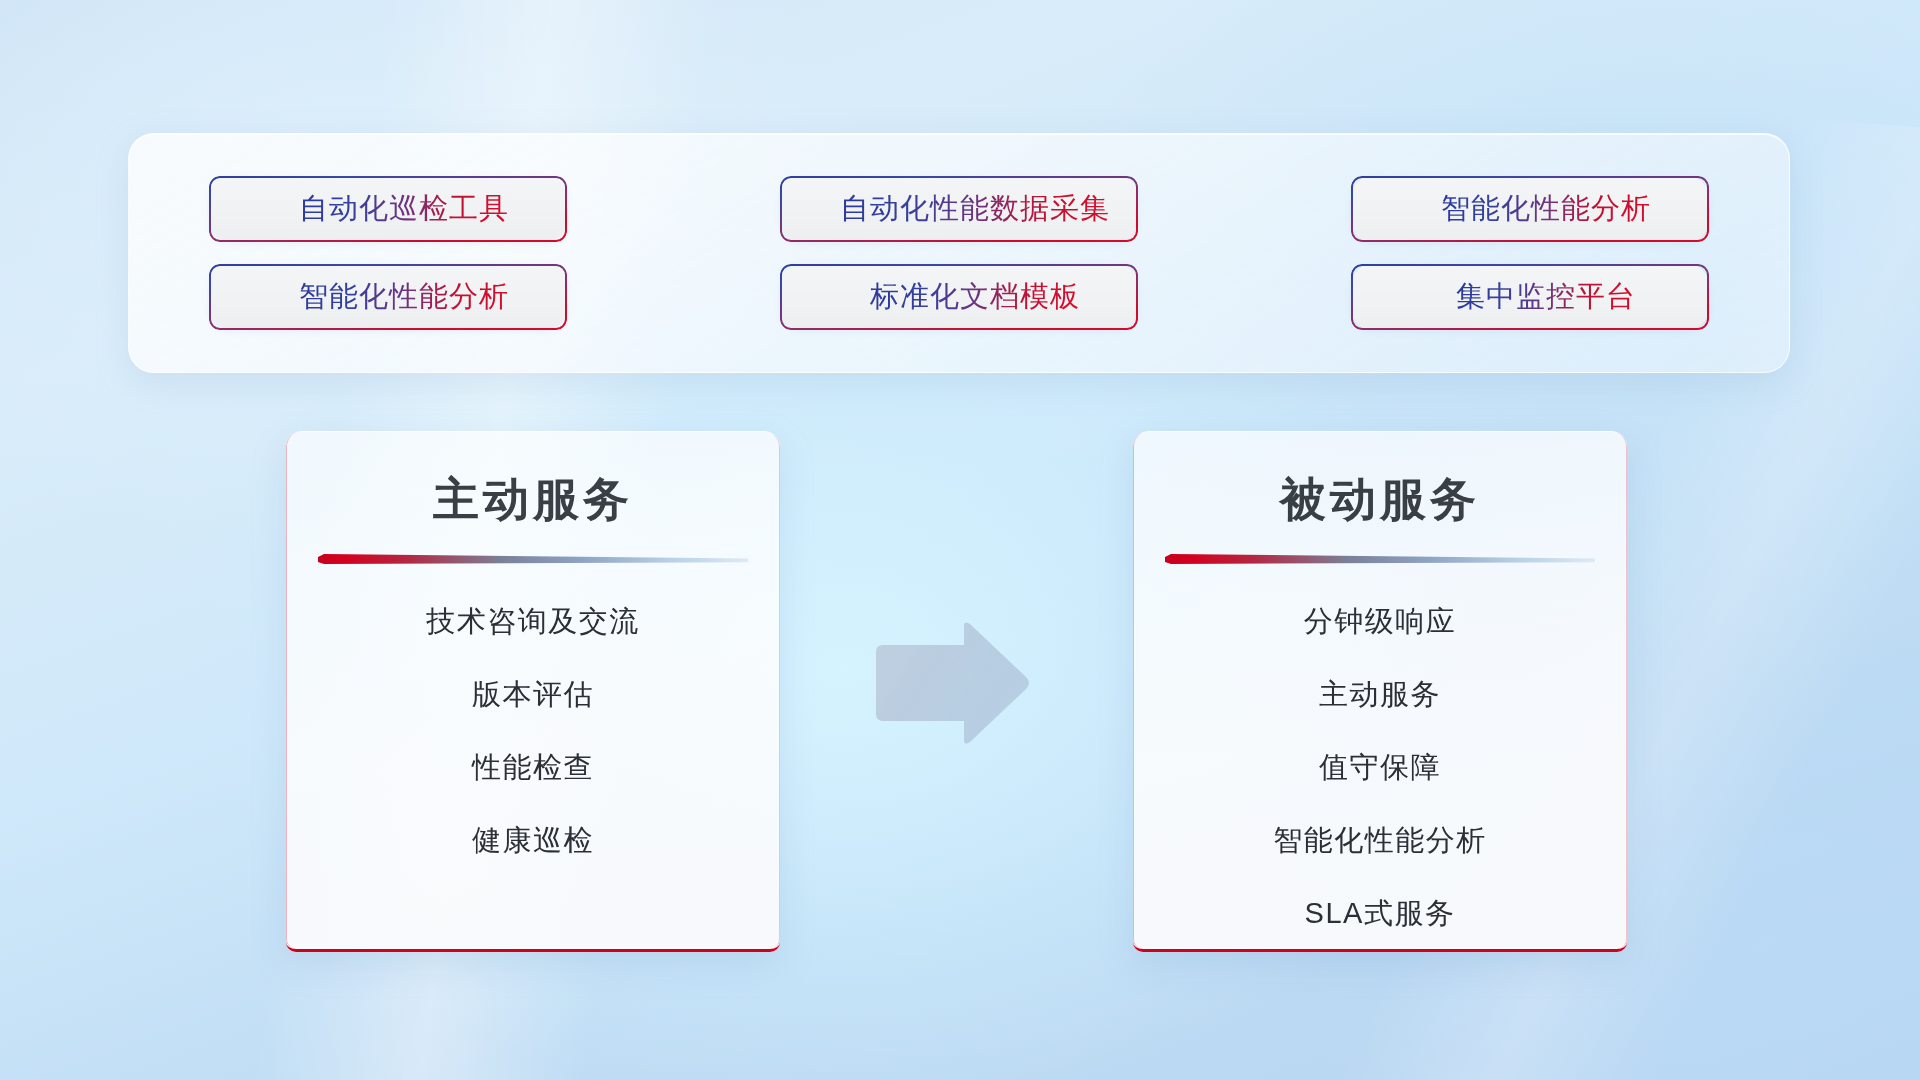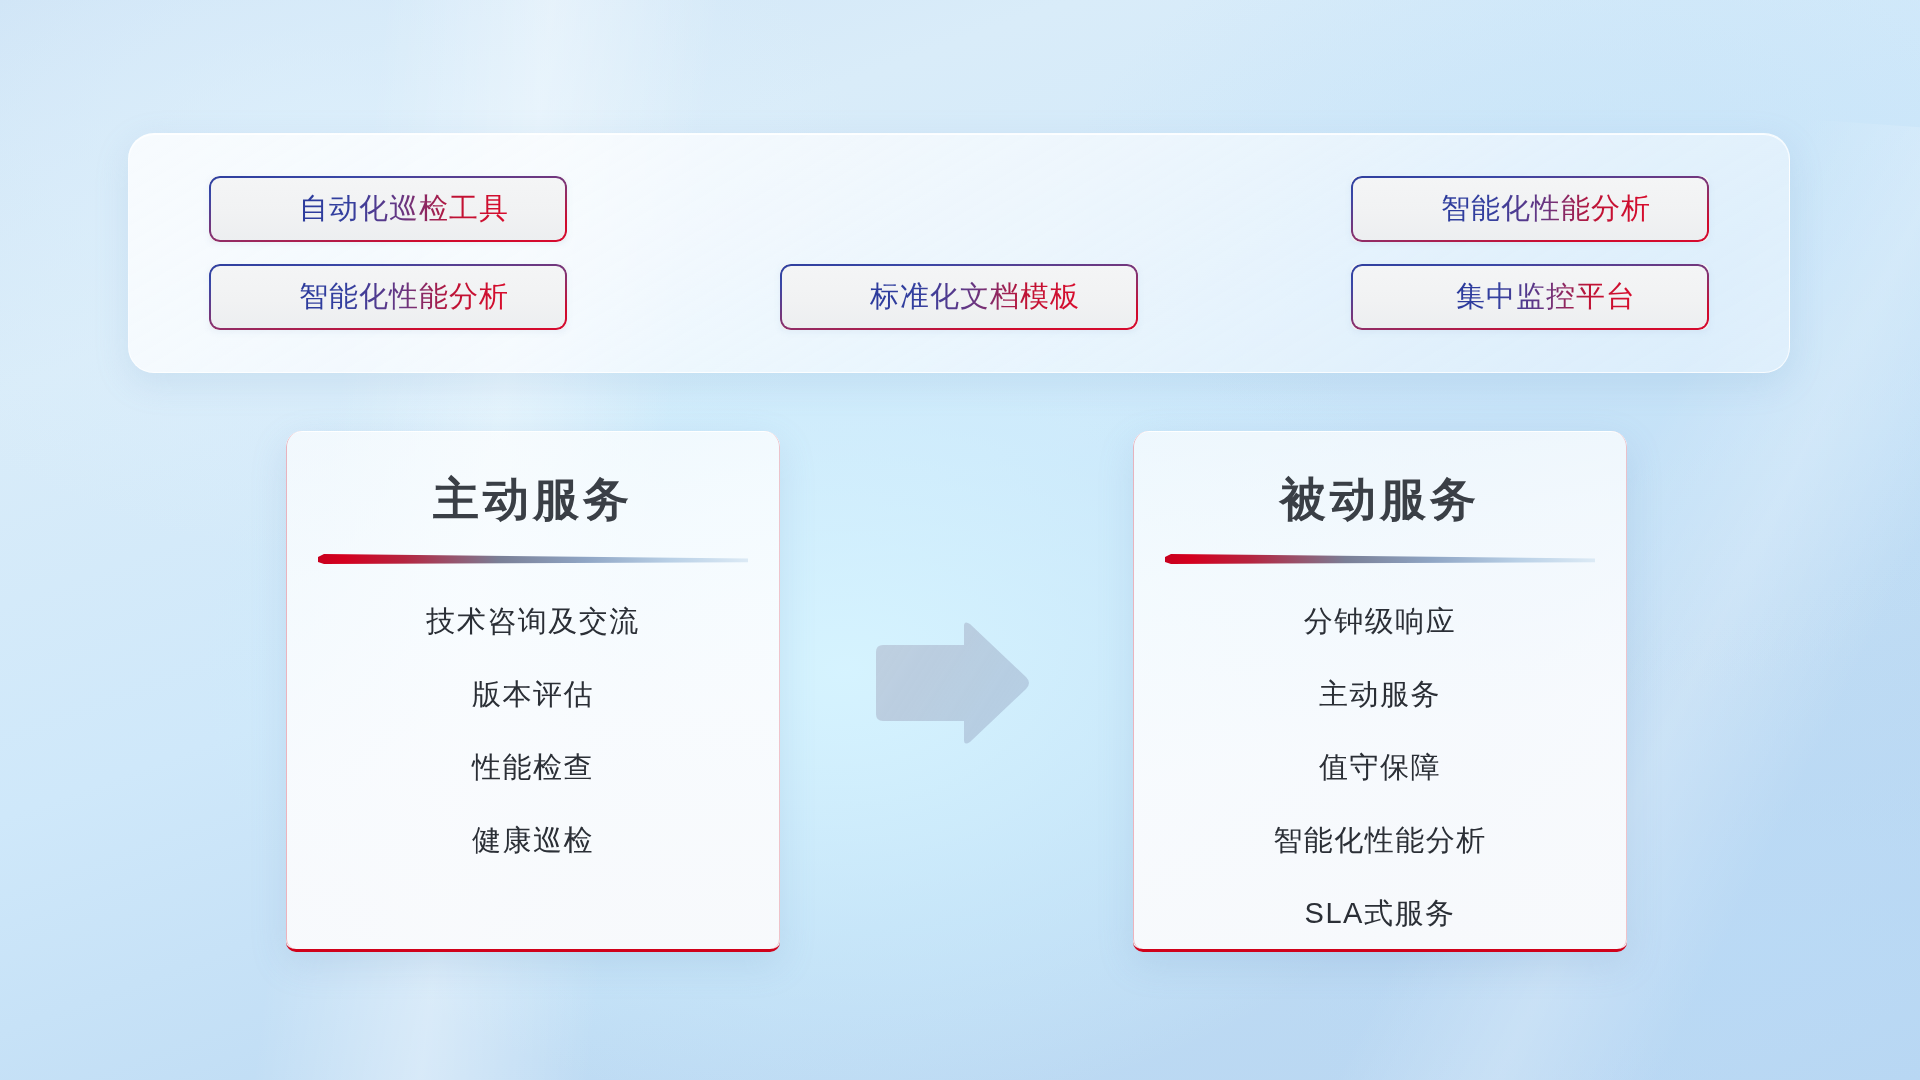--- a/index.html
+++ b/index.html
@@ -72,21 +72,21 @@
   .chip-row {
     display: flex;
     justify-content: space-between;
     width: 100%;
   }
 
   .chip {
     position: relative;
     width: 358px;
     height: 66px;
-    border-radius: 7px;
+    border-radius: 22px;
     display: flex;
     align-items: center;
     justify-content: center;
     box-sizing: border-box;
     background: linear-gradient(180deg, #f4f5f6 0%, #f1f2f3 55%, #eceef0 100%);
     box-shadow: 0 2px 6px rgba(120,150,190,0.10);
     padding-left: 32px;
   }
   
   .chip::before {
@@ -197,20 +197,23 @@
 </head>
 <body>
 
 <div id="stage">
 
   <div class="top-panel">
 
     <div class="chip-row">
       <div class="chip">
         <span class="chip-label">自动化巡检工具</span>
+      </div>
+      <div class="chip">
+        <span class="chip-label">自动化性能数据采集</span>
       </div>
       <div class="chip">
         <span class="chip-label">智能化性能分析</span>
       </div>
     </div>
 
     <div class="chip-row">
       <div class="chip">
         <span class="chip-label">智能化性能分析</span>
       </div>

